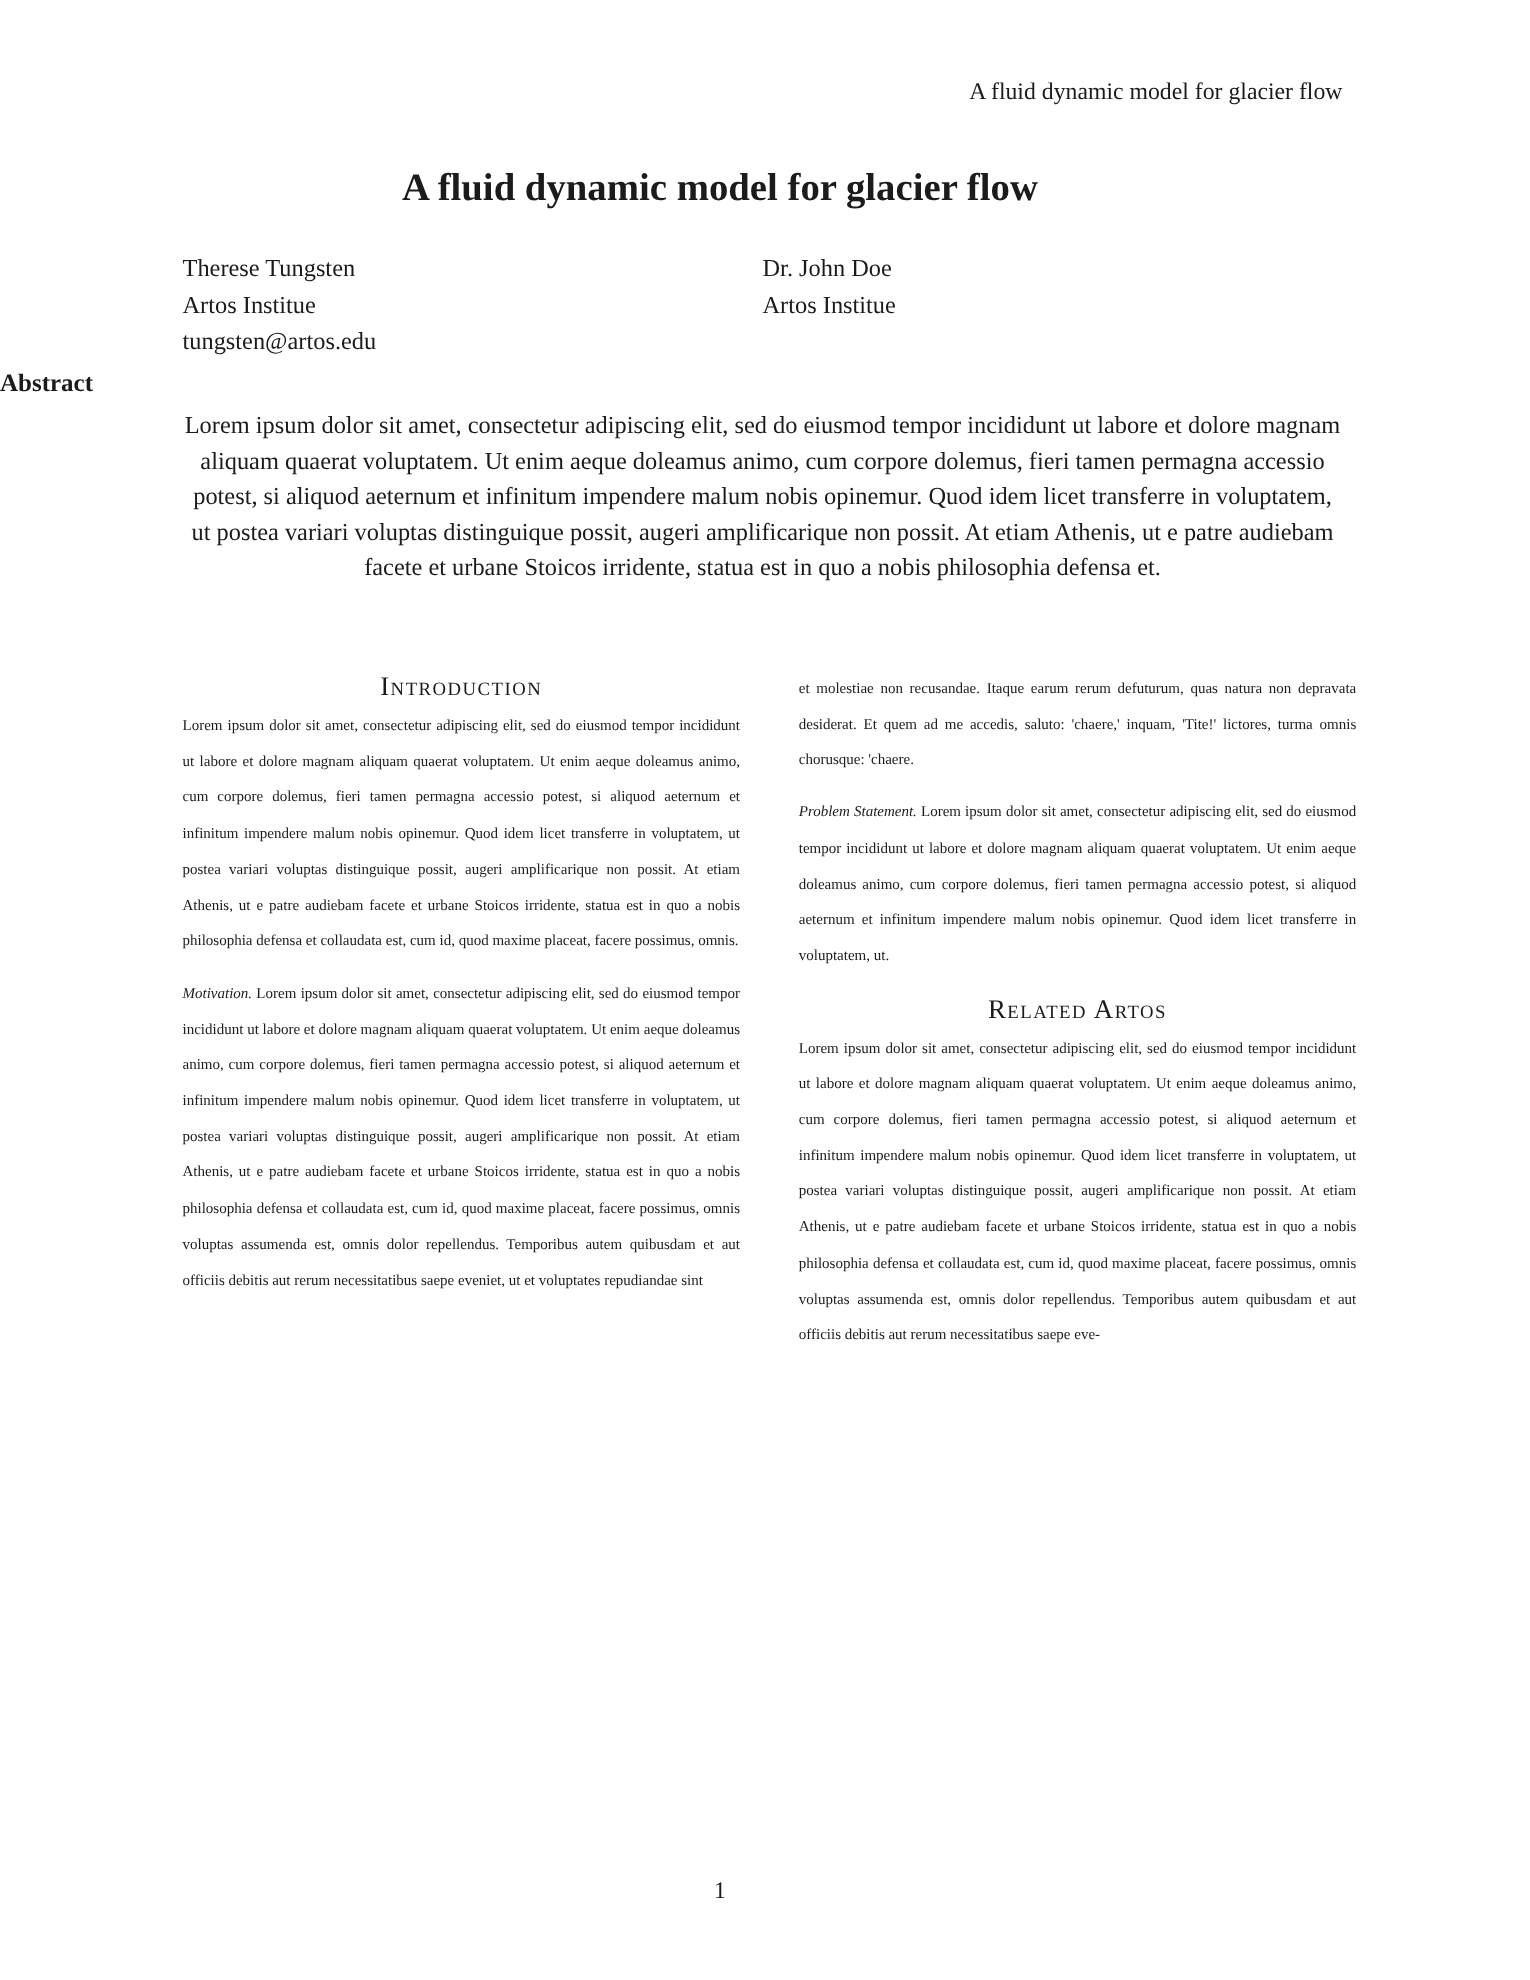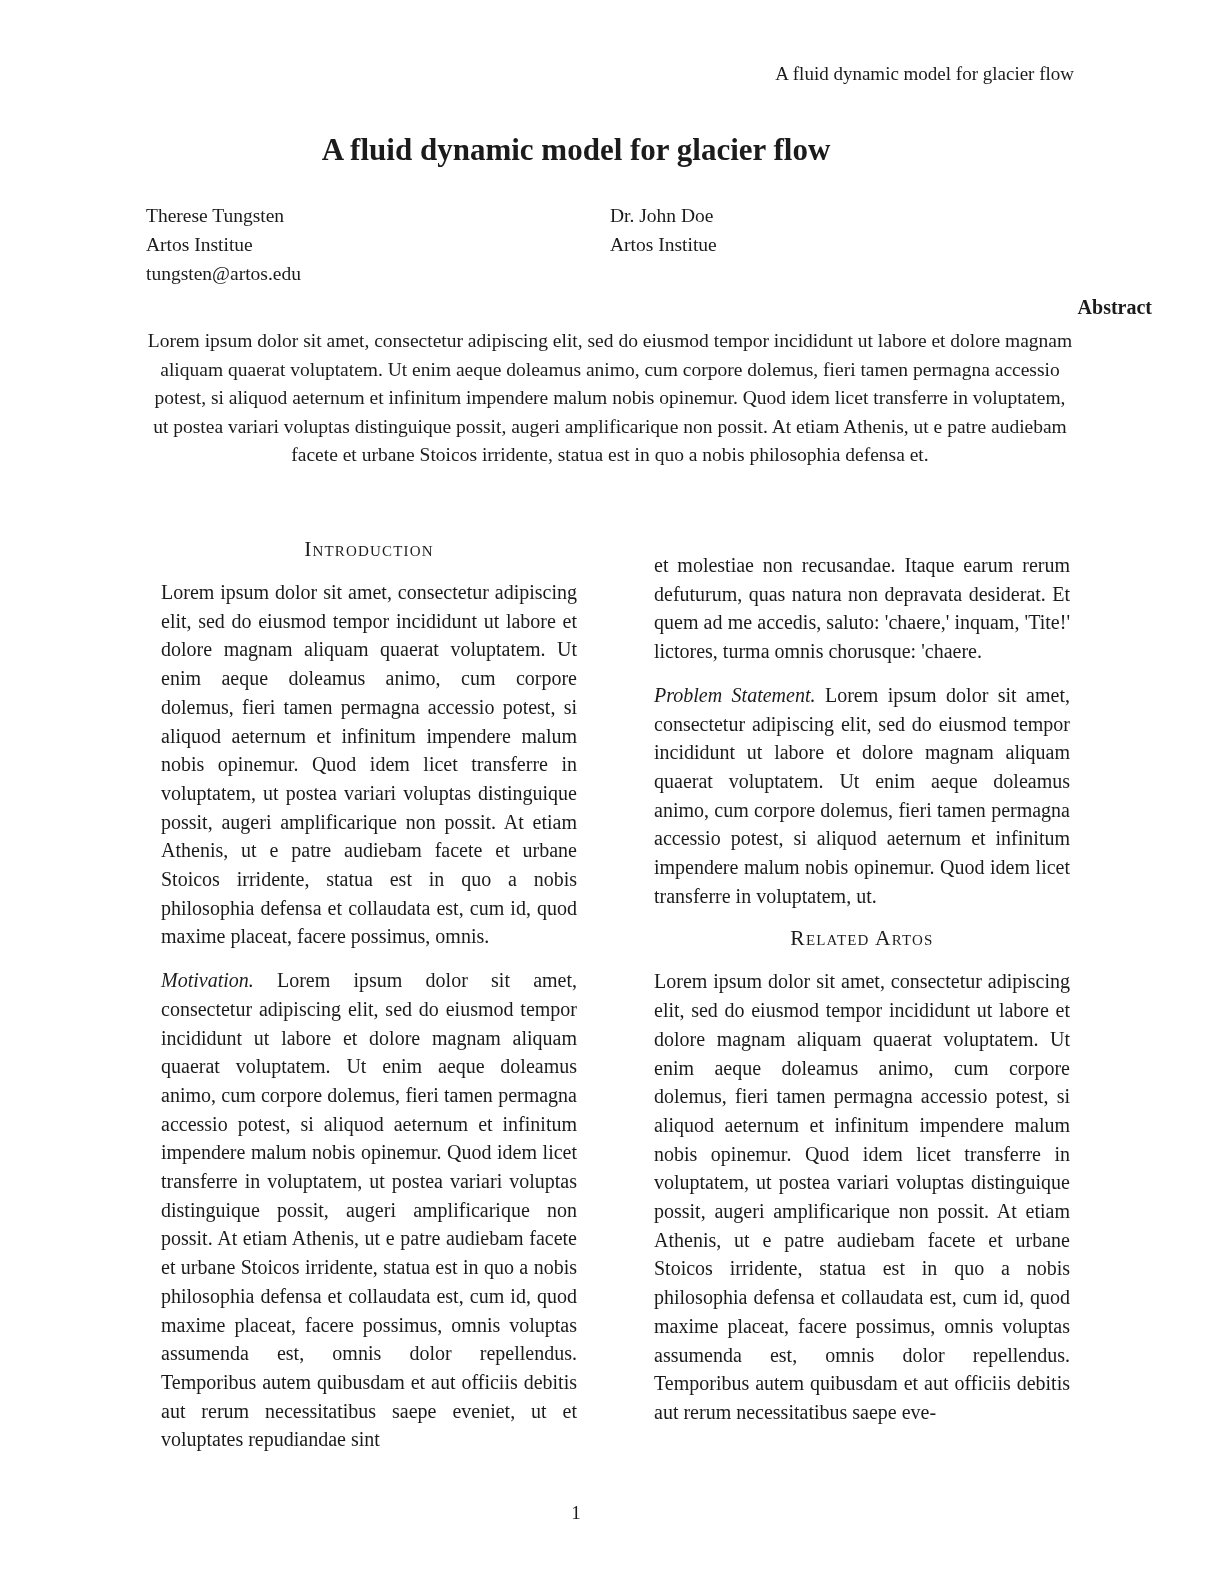--- a/index.html
+++ b/index.html
@@ -47,21 +47,21 @@
     flex: 1 1 50%;
     text-align: left;
     font-size: 19.5px;
     line-height: 29px;
   }
   .abstract-heading {
     position: absolute;
     top: 294px;
     left: 0;
     width: 100%;
-    text-align: right;
+    text-align: left;
     font-size: 20px;
     font-weight: bold;
     margin: 0;
     line-height: 26px;
   }
   .abstract-text {
     position: absolute;
     top: 327px;
     left: 146px;
     width: 928px;
@@ -88,22 +88,22 @@
     font-size: 21.5px;
     letter-spacing: 0.055em;
     text-align: center;
     margin: 0 0 3px 0;
     line-height: 27px;
   }
   .section-heading.later {
     margin-top: 15px;
   }
   .body-para {
-    margin: 15px;
-    font-size: 20px;
+    margin: 0;
+    font-size: 12px;
     line-height: 28.7px;
     text-align: justify;
   }
   .runin {
     margin-top: 13px;
   }
   .runin-lead {
     font-style: italic;
   }
   .page-number {

